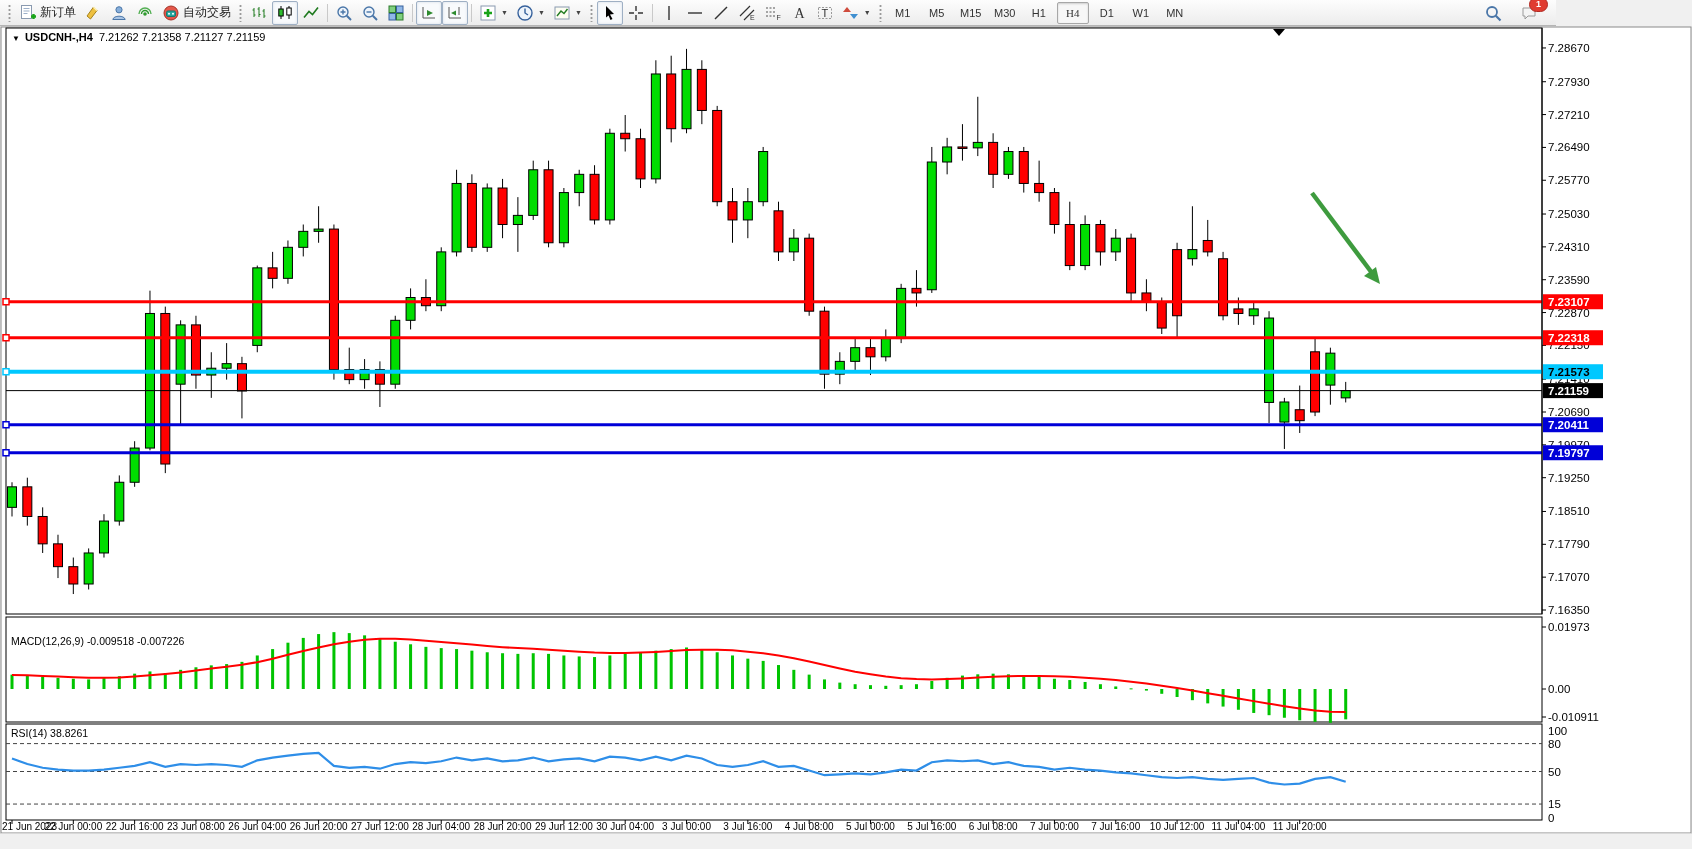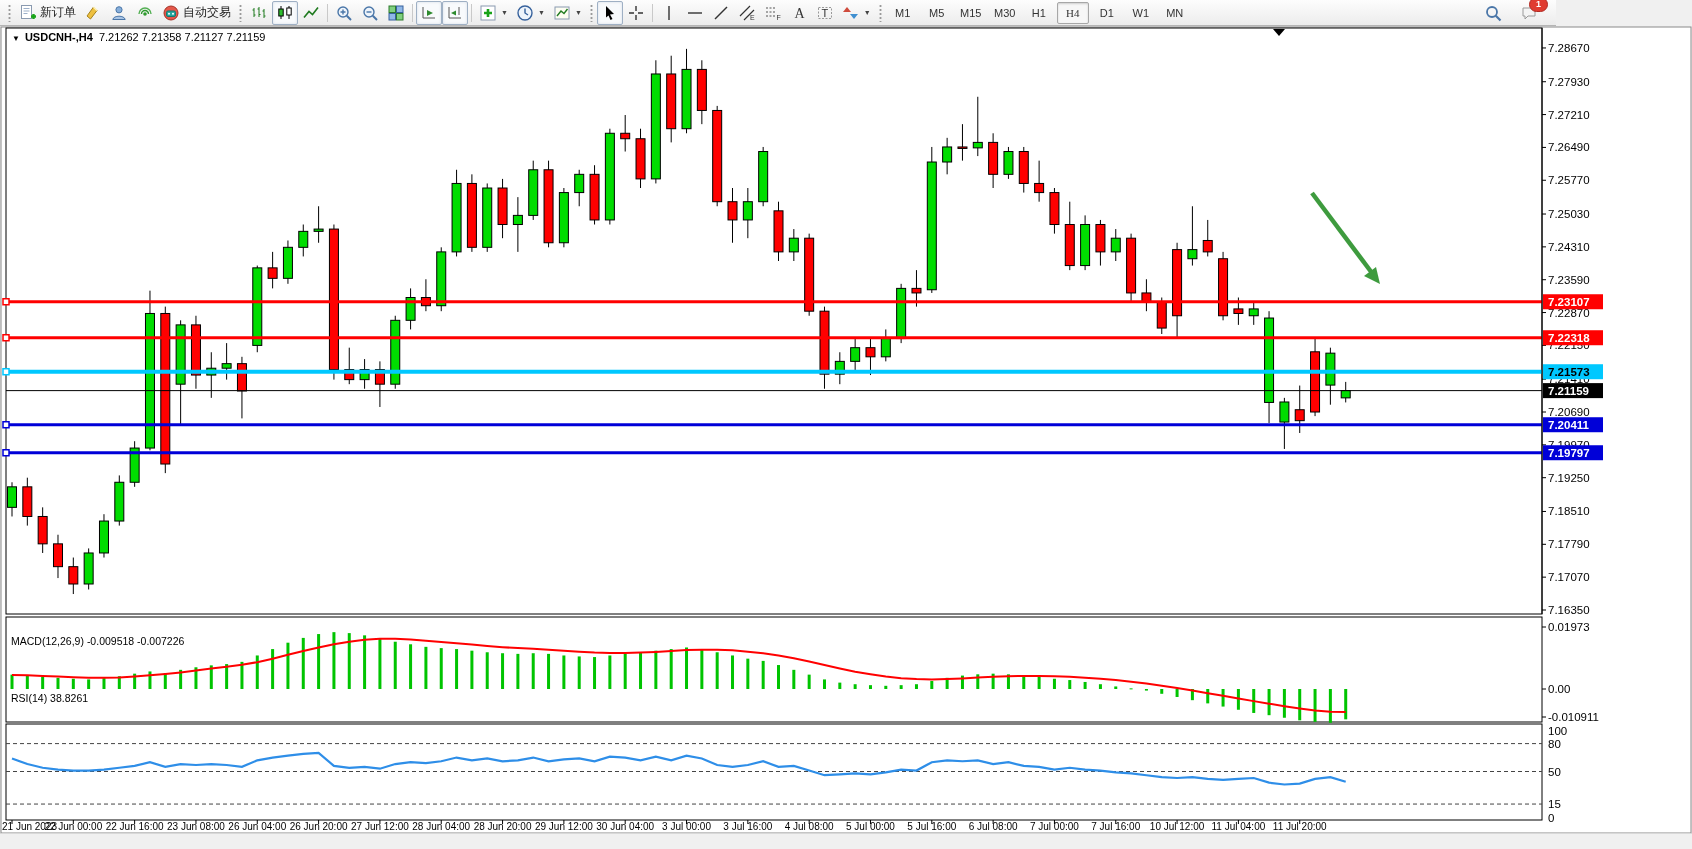--- a/index.html
+++ b/index.html
@@ -27,21 +27,21 @@
   .chatwrap{position:relative;}
   .badge{position:absolute;top:-5px;right:-7px;min-width:13px;height:13px;border-radius:8px;
     background:#e03c31;color:#fff;font-size:9px;font-weight:bold;display:flex;
     align-items:center;justify-content:center;padding:0 2px;border:1px solid #b02a22;}
   
   .ovl{position:absolute;z-index:3;white-space:nowrap;text-align:center;}
   #chart-title{left:12px;top:31px;font-size:11px;font-weight:bold;color:#000;}
   #chart-title .dd{font-size:8px;margin-right:5px;}
   #macd-label,#rsi-label{font-size:10.5px;color:#000;}
   #macd-label{left:11px;top:619px;margin-top:16px;}
-  #rsi-label{left:11px;top:692px;}
+  #rsi-label{left:11px;top:727px;}
   
   #status-strip{position:absolute;left:0;top:833px;width:1692px;height:16px;
     background:#f0f0f0;border-top:1px solid #d8d8d8;z-index:2;}
   #chart-svg{position:absolute;left:0;top:0;z-index:1;}
 </style>
 </head>
 <body>
 <div id="root">
 
 <div id="toolbar">

